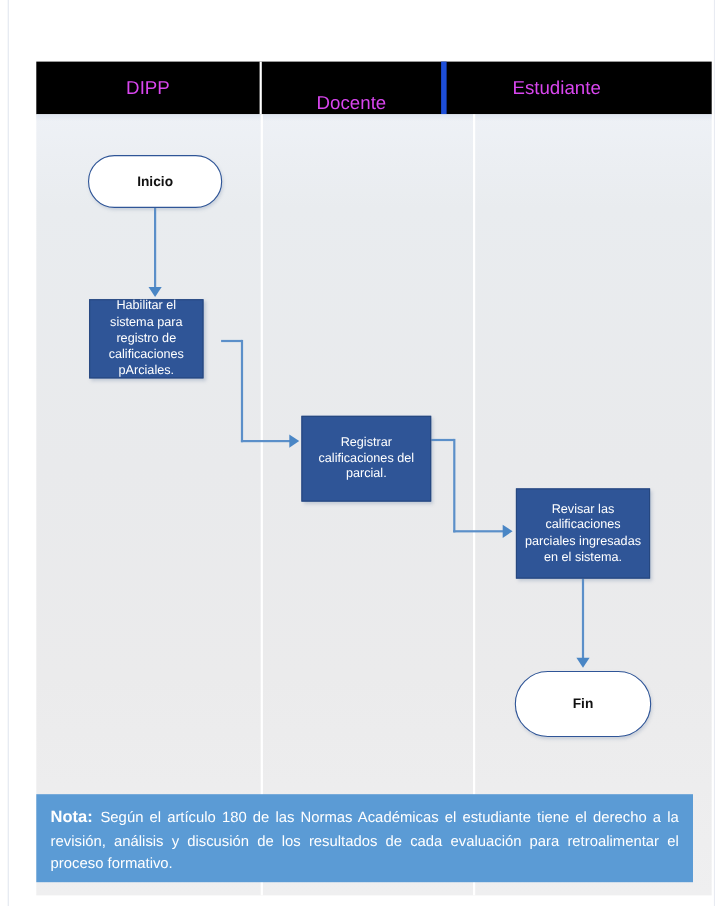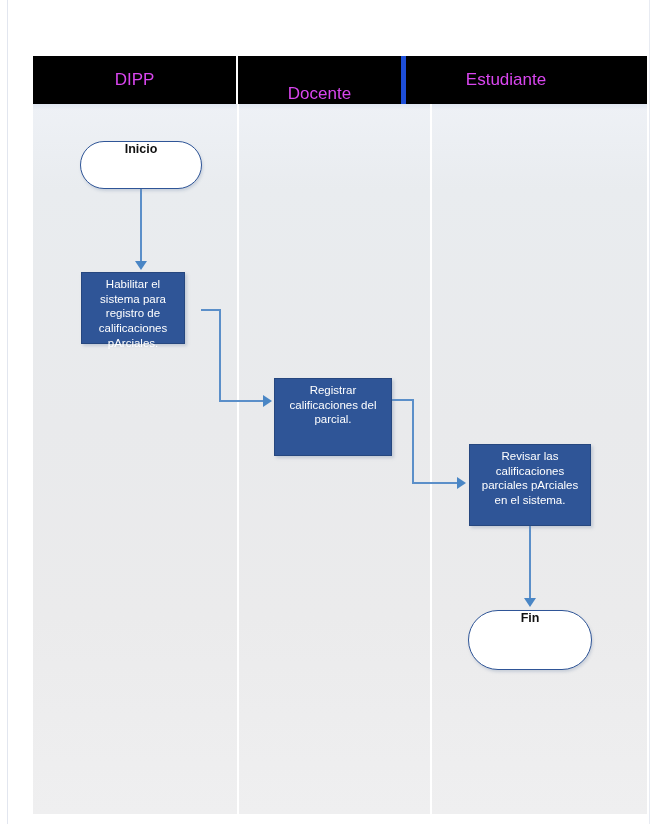--- a/index.html
+++ b/index.html
@@ -120,21 +120,21 @@
     left: 0; top: 0; right: 0;
     height: 6px;
     background: linear-gradient(180deg, #dfe6f1 0%, rgba(233,236,239,0) 100%);
   }
 
   
   .node {
     position: absolute;
     box-sizing: border-box;
     display: flex;
-    align-items: flex-start;
+    align-items: center;
     justify-content: center;
     text-align: center;
   }
 
   .terminator {
     background: #ffffff;
     border: 1.4px solid #2f5597;
     border-radius: 999px;
     color: #111111;
     font-size: 12.5px;
@@ -276,21 +276,24 @@
 
   <div class="node process" id="node-p1">
     <span>Habilitar el sistema para registro de calificaciones pArciales.</span>
   </div>
 
   <div class="node process" id="node-p2">
     <span>Registrar calificaciones del parcial.</span>
   </div>
 
   <div class="node process" id="node-p3">
-    <span>Revisar las calificaciones parciales pArciales en el sistema.</span>
+    <span>Revisar las calificaciones parciales ingresadas en el sistema.</span>
   </div>
 
   <div class="node terminator" id="node-fin">
     <span>Fin</span>
   </div>
 
+  <div id="note-box">
+    <span id="note-label">Nota:</span><span>Según el artículo 180 de las Normas Académicas el estudiante tiene el derecho a la revisión, análisis y discusión de los resultados de cada evaluación para retroalimentar el proceso formativo.</span>
+  </div>
 
 </div>
 
 </body></html>

